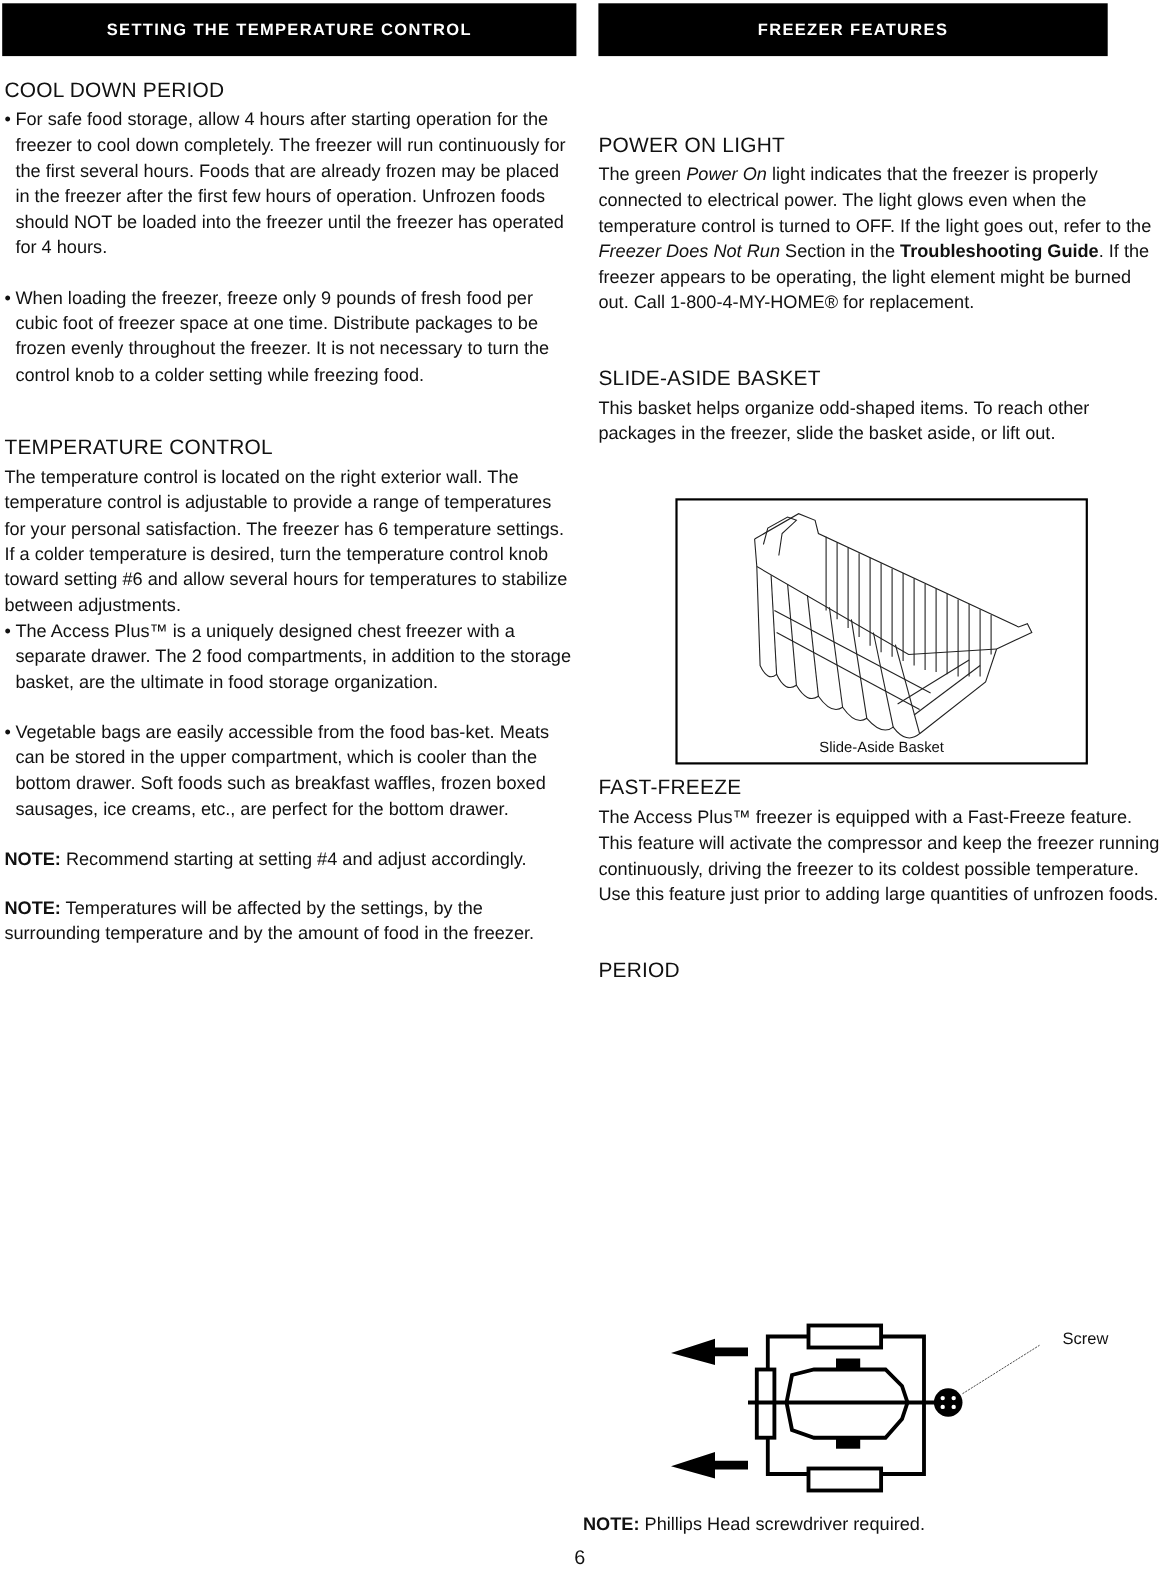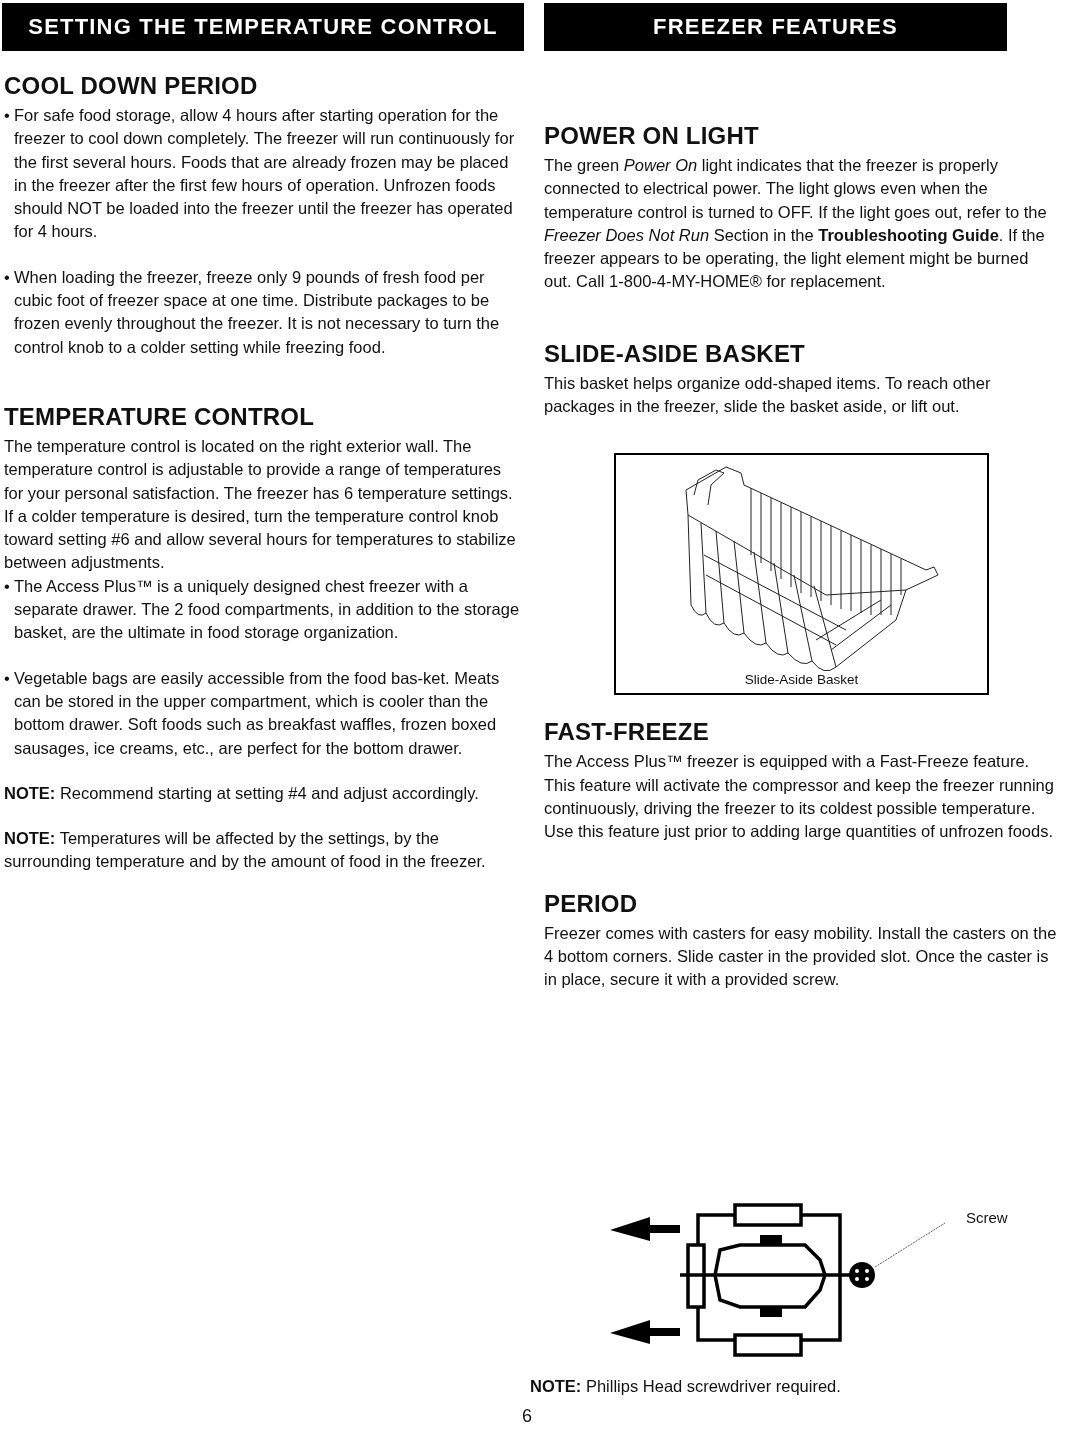--- a/index.html
+++ b/index.html
@@ -2,31 +2,31 @@
 <html><head>
 <meta charset="utf-8">
 <style>
   html, body { margin: 0; padding: 0; background: #ffffff; }
   body {
     width: 1065px; height: 1433px; position: relative; overflow: hidden;
     font-family: "Liberation Sans", sans-serif; color: #111;
   }
   .banner {
     position: absolute; background: #000; color: #fff;
-    font-weight: bold; font-size: 22px; letter-spacing: 1.2px;
+    font-weight: bold; font-size: 15px; letter-spacing: 1.2px;
     display: flex; align-items: center; justify-content: center;
     height: 48px; top: 3px;
   }
   #banner-left { left: 2px; width: 522px; }
   #banner-right { left: 544px; width: 463px; }
   .col { position: absolute; }
   #col-left { left: 4px; top: 72px; width: 520px; }
   #col-right { left: 544px; top: 74px; width: 516px; margin-top: 48px; }
   h2 {
-    font-size: 24px; font-weight: bold; margin: 0 0 4px 0; letter-spacing: 0.2px;
+    font-size: 19px; font-weight: normal; margin: 0 0 4px 0; letter-spacing: 0.2px;
   }
   p { margin: 0; font-size: 16.5px; line-height: 23.3px; }
   .bullet { position: relative; padding-left: 10px; }
   .bullet .dot { position: absolute; left: 0; top: 0; }
   .note-label { font-weight: bold; }
   .gap-lg { height: 24px; }
   .gap-md { height: 22px; }
   .figure-basket {
     position: absolute; left: 614px; top: 453px; width: 375px; height: 242px;
     border: 2px solid #000; box-sizing: border-box; background: #fff;
@@ -73,21 +73,20 @@
   <p><span>The green </span><i>Power On</i><span> light indicates that the freezer is properly connected to electrical power. The light glows even when the temperature control is turned to OFF. If the light goes out, refer to the </span><i>Freezer Does Not Run</i><span> Section in the </span><b>Troubleshooting Guide</b><span>. If the freezer appears to be operating, the light element might be burned out. Call 1-800-4-MY-HOME® for replacement.</span></p>
   <div style="height:46px"></div>
   <h2>SLIDE-ASIDE BASKET</h2>
   <p>This basket helps organize odd-shaped items. To reach other packages in the freezer, slide the basket aside, or lift out.</p>
   <div style="height:300px"></div>
   <h2>FAST-FREEZE</h2>
   <p>The Access Plus™ freezer is equipped with a Fast-Freeze feature. This feature will activate the compressor and keep the freezer running continuously, driving the freezer to its coldest possible temperature. Use this feature just prior to adding large quantities of unfrozen foods.</p>
   <div class="gap-md"></div>
   <div class="gap-lg"></div>
   <h2>PERIOD</h2>
-  <p>Freezer comes with casters for easy mobility. Install the casters on the 4 bottom corners. Slide caster in the provided slot. Once the caster is in place, secure it with a provided screw.</p>
 </div>
 
 <div class="figure-basket">
   <svg width="371" height="238" viewBox="0 0 371 238">
     <g fill="none" stroke="#222" stroke-width="1">
 
       <path d="M70 35 L110 12 L125 18 L128 30 L310 115 L318 112 L322 120 L290 135"></path>
       <path d="M70 35 L72 60 L210 140 L290 135"></path>
       <path d="M72 60 L75 150 Q82 165 90 158 Q98 175 108 168 Q118 185 128 178 Q140 195 150 188 Q162 205 172 198 Q186 214 196 206 Q208 222 220 212 L280 165 L290 135"></path>
 

